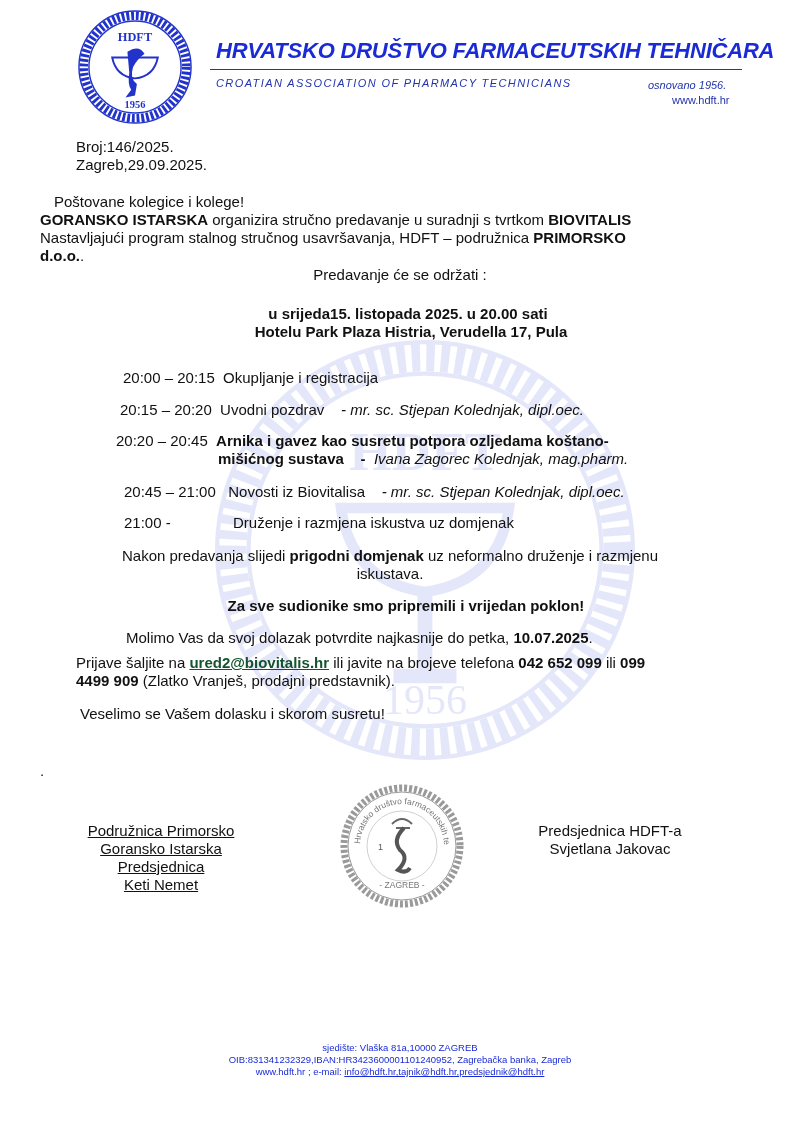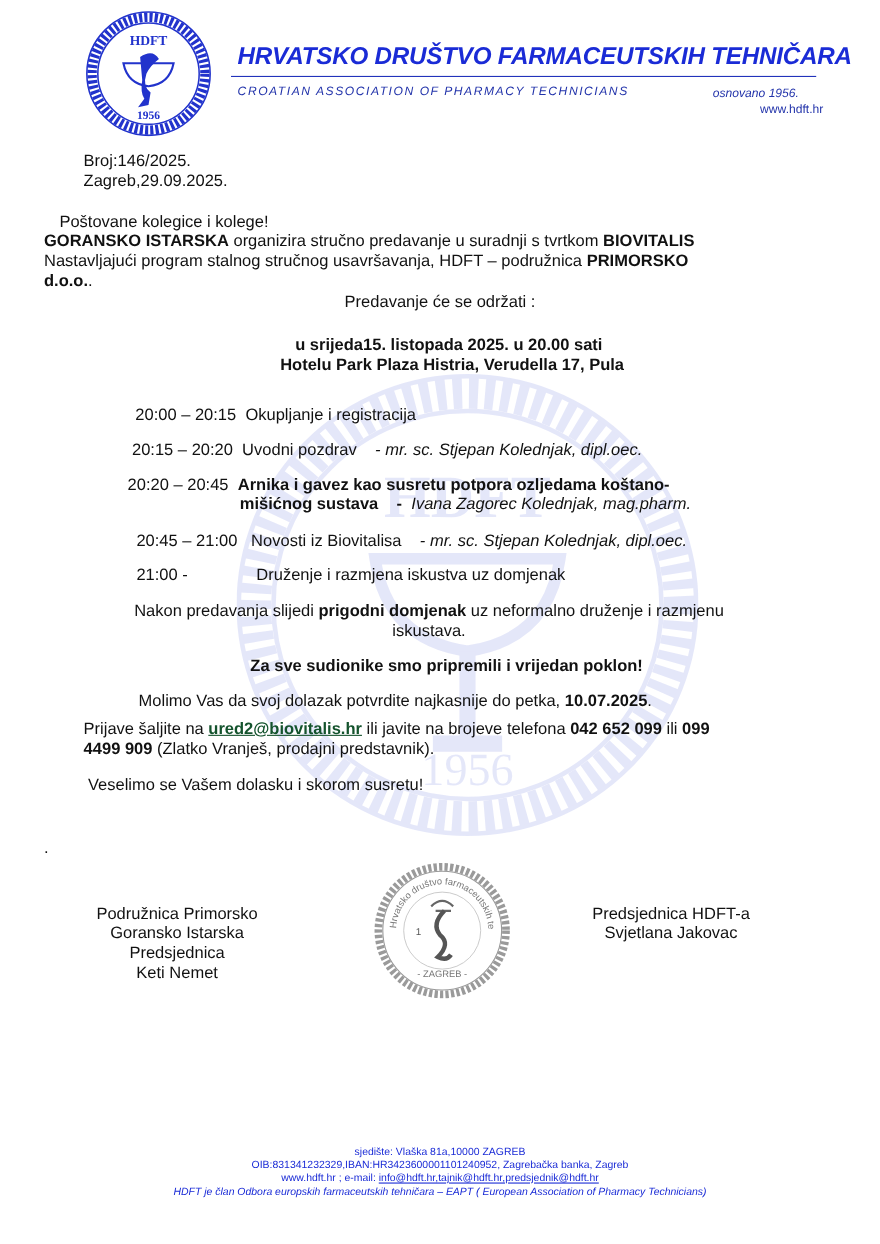--- a/index.html
+++ b/index.html
@@ -12,21 +12,21 @@
   .c { text-align: center; }
 
   
   #logo { left: 78px; top: 10px; width: 114px; height: 114px; }
   #org-title { left: 216px; top: 38px; font-size: 22px; font-weight: bold; font-style: italic;
                color: #1a2bd6; letter-spacing: -0.2px; white-space: nowrap; }
   #header-rule { left: 210px; top: 69px; width: 532px; height: 0; border-top: 1.5px solid #2233bb; }
   #org-sub { left: 216px; top: 77px; font-size: 11px; font-style: italic; color: #2233aa;
              letter-spacing: 1.4px; white-space: nowrap; }
   #founded { left: 648px; top: 79px; font-size: 11px; font-style: italic; color: #2233aa; white-space: nowrap; }
-  #website { left: 672px; top: 94px; font-size: 11px; color: #2233aa; white-space: nowrap; margin-left: 19px; }
+  #website { left: 672px; top: 94px; font-size: 11px; color: #2233aa; white-space: nowrap; }
 
   
   #watermark { left: 215px; top: 340px; width: 420px; height: 420px; opacity: 0.12; }
 
   .line { white-space: nowrap; }
   a.mail { color: #14532d; text-decoration: underline; font-weight: bold; }
 
   
   #stamp { left: 340px; top: 784px; width: 124px; height: 124px; }
 
@@ -117,21 +117,21 @@
 
 <div class="abs t14" style="left:76px; top:654px; width:680px;">
   <div class="line"><span>Prijave šaljite na </span><a class="mail">ured2@biovitalis.hr</a><span> ili javite na brojeve telefona </span><span class="b">042 652 099</span><span> ili </span><span class="b">099</span></div>
   <div class="line"><span class="b">4499 909</span><span> (Zlatko Vranješ, prodajni predstavnik).</span></div>
 </div>
 
 <div class="abs t14 line" style="left:80px; top:705px;">Veselimo se Vašem dolasku i skorom susretu!</div>
 
 <div class="abs t14" style="left:40px; top:762px;">.</div>
 
-<div class="abs t14 c" style="left:60px; width:202px; top:822px;">
+<div class="abs t14 c" style="left:60px; width:202px; top:822px;text-decoration:underline;">
   <div>Podružnica  Primorsko</div>
   <div>Goransko Istarska</div>
   <div>Predsjednica</div>
   <div>Keti Nemet</div>
 </div>
 
 <svg id="stamp" class="abs" viewBox="0 0 124 124">
   <defs>
     <path id="ringPath" d="M20 62 A42 42 0 1 1 104 62"></path>
   </defs>
@@ -147,14 +147,13 @@
 
 <div class="abs t14 c" style="left:520px; width:180px; top:822px;">
   <div>Predsjednica HDFT-a</div>
   <div>Svjetlana Jakovac</div>
 </div>
 
 <div id="footer" class="abs">
   <div>sjedište: Vlaška 81a,10000  ZAGREB</div>
   <div>OIB:831341232329,IBAN:HR3423600001101240952, Zagrebačka banka, Zagreb</div>
   <div><span>www.hdft.hr ; e-mail: </span><a>info@hdft.hr,tajnik@hdft.hr,predsjednik@hdft.hr</a></div>
-  <div class="i">HDFT je član Odbora europskih farmaceutskih tehničara – EAPT ( European Association of  Pharmacy Technicians)</div>
 </div>
 
 </body></html>

